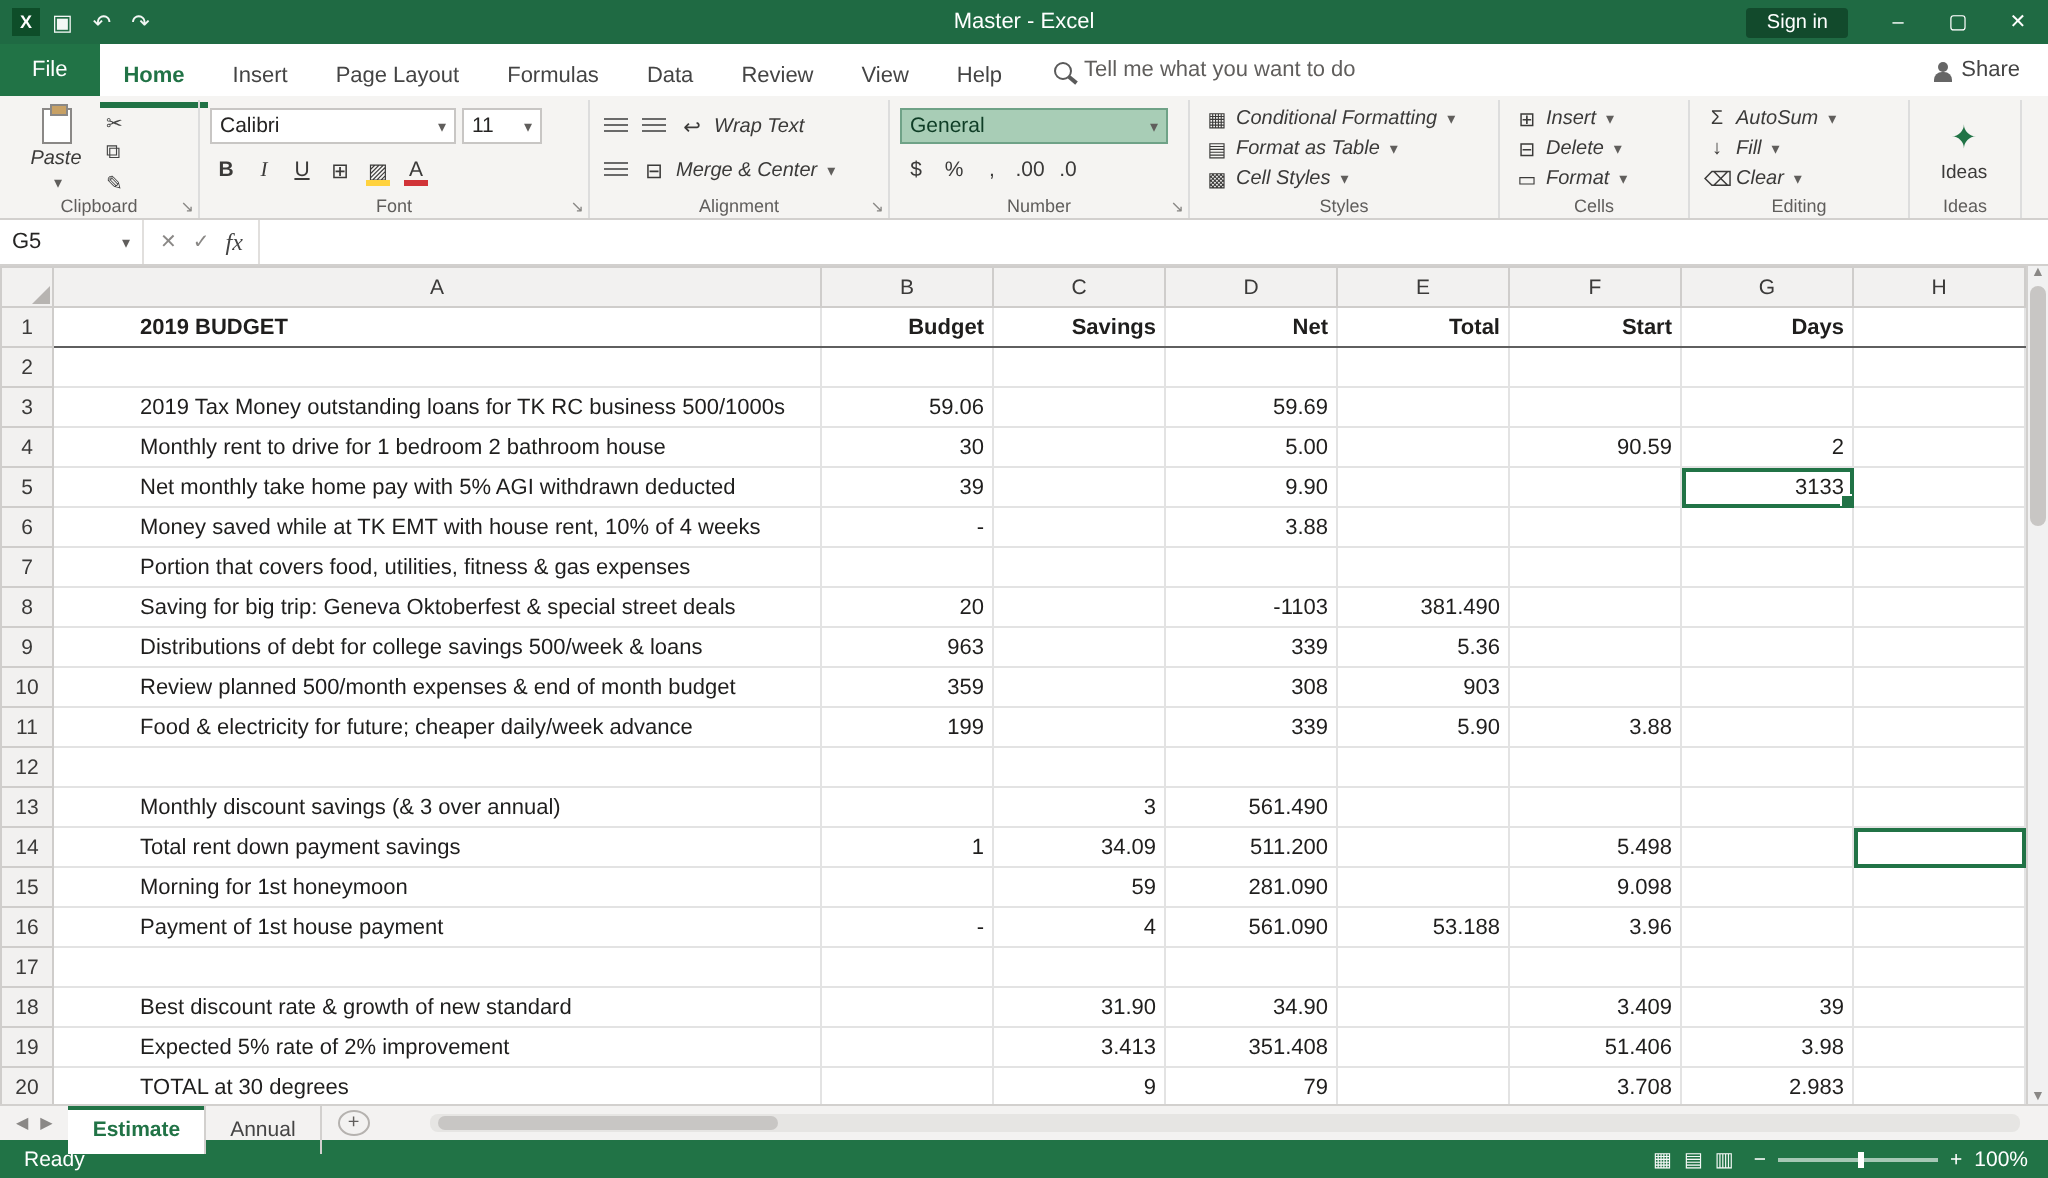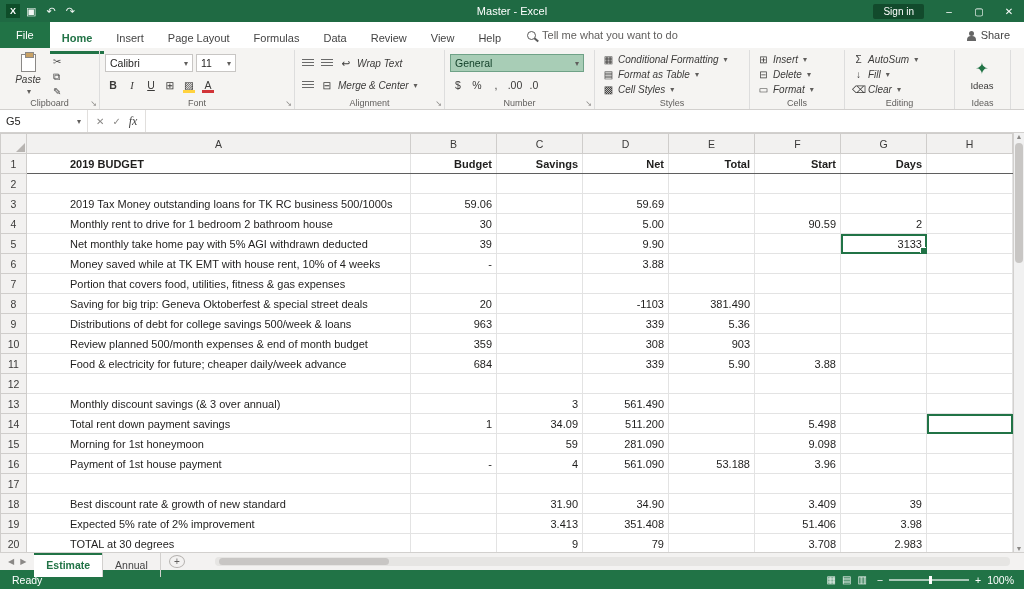--- a/index.html
+++ b/index.html
@@ -68,21 +68,21 @@
   .alicon { width:12px; height:9px; background:repeating-linear-gradient(#6a6a6a 0 1px, transparent 1px 3px); }
   .numcombo { background:#a8cdb6; border:1px solid #6fa287; color:#0f3d26; }
 
   .bigbtn { width:44px; display:flex; flex-direction:column; align-items:center; justify-content:center;
             gap:2px; height:46px; }
   .bigbtn .bicon { font-size:16px; color:var(--accent,#217346); }
   .bigbtn .blb { font-size:9.5px; color:#3b3a39; }
 
   
   .fbar { height:23px; background:#fff; border-bottom:1px solid #d2d0ce; display:flex; align-items:stretch; }
-  .namebox { width:88px; border-right:1px solid #e1dfdd; display:flex; align-items:center;
+  .namebox { width:72px; border-right:1px solid #e1dfdd; display:flex; align-items:center;
              padding:0 6px; justify-content:space-between; font-size:11px; }
   .fxbtns { display:flex; align-items:center; gap:8px; padding:0 8px; color:#8a8886;
             border-right:1px solid #e1dfdd; font-size:10px; }
   .fx { font-family:"Liberation Serif",serif; font-style:italic; font-size:12px; color:#444; }
   .finput { flex:1; border:0; outline:0; font-size:11px; padding:0 6px; font-family:"Liberation Sans",sans-serif; }
 
   
   .sheet { height:419px; display:flex; background:#fff; overflow:hidden; }
   table.grid { border-collapse:collapse; table-layout:fixed; width:1012px; flex:none; align-self:flex-start; }
   table.grid th { background:#f2f1f0; border:1px solid #cfcdcb; font-weight:normal; color:#3b3a39;
@@ -184,21 +184,21 @@
         <span class="mbtn">✂</span>
         <span class="mbtn">⧉</span>
         <span class="mbtn">✎</span>
       </div>
       <span class="glabel">Clipboard</span>
       <span class="dlg">↘</span>
     </div>
 
     <div class="rgroup" style="width:195px">
       <div class="fgrow">
-        <div class="combo" style="width:88px">
+        <div class="combo" style="width:123px">
           <span>Calibri</span>
           <span class="rdd">▾</span>
         </div>
         <div class="combo" style="width:40px">
           <span>11</span>
           <span class="rdd">▾</span>
         </div>
       </div>
       <div class="fgrow">
         <span class="btn b">B</span>
@@ -463,21 +463,21 @@
             <td class="ncell"></td>
             <td class="ncell">308</td>
             <td class="ncell">903</td>
             <td class="ncell"></td>
             <td class="ncell"></td>
             <td class="ncell"></td>
           </tr>
           <tr>
             <th>11</th>
             <td class="acell"><span class="spill">Food &amp; electricity for future; cheaper daily/week advance</span></td>
-            <td class="ncell">684</td>
+            <td class="ncell">199</td>
             <td class="ncell"></td>
             <td class="ncell">339</td>
             <td class="ncell">5.90</td>
             <td class="ncell">3.88</td>
             <td class="ncell"></td>
             <td class="ncell"></td>
           </tr>
           <tr>
             <th>12</th>
             <td class="acell"><span class="spill"></span></td>

